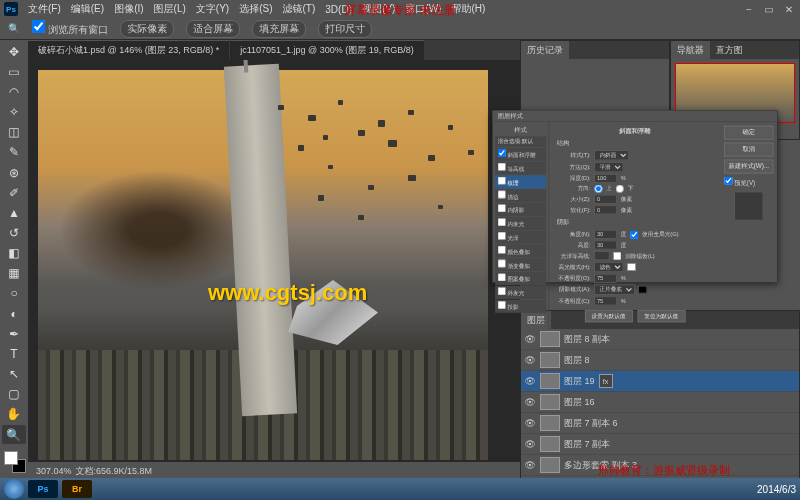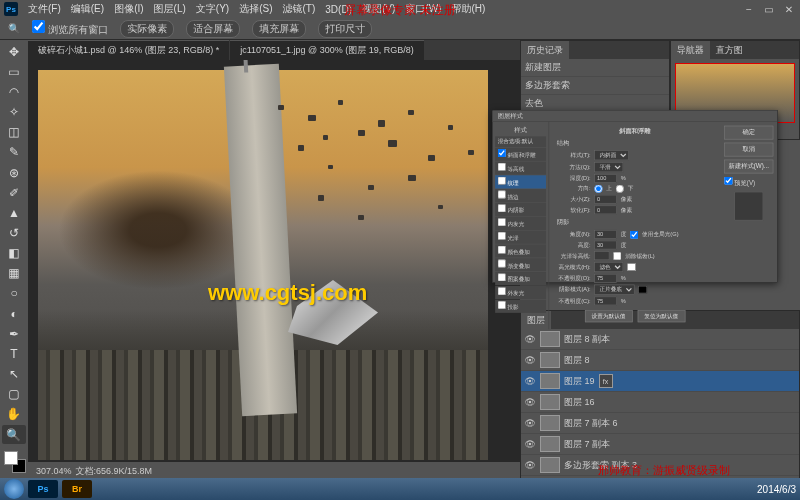--- a/index.html
+++ b/index.html
@@ -185,38 +185,20 @@
       <span>文档:656.9K/15.8M</span>
     </div>
   </div>
 
   <div class="right-panels">
     <div class="panel-top">
       <div class="history-panel">
         <div class="panel-tabs">
             <div class="panel-tab active">历史记录</div>
           </div>
-        <div class="history-list">
-          <div class="history-item">
-              <span>新建图层</span>
-            </div>
-          <div class="history-item">
-              <span>多边形套索</span>
-            </div>
-          <div class="history-item">
-              <span>去色</span>
-            </div>
-          <div class="history-item">
-              <span>去色</span>
-            </div>
-          <div class="history-item">
-              <span>分离云彩</span>
-            </div>
-
-        </div>
       </div>
       <div class="nav-panel">
         <div class="panel-tabs">
           <div class="panel-tab active">导航器</div>
           <div class="panel-tab">直方图</div>
         </div>
         <div class="nav-thumb"></div>
       </div>
     </div>
 

